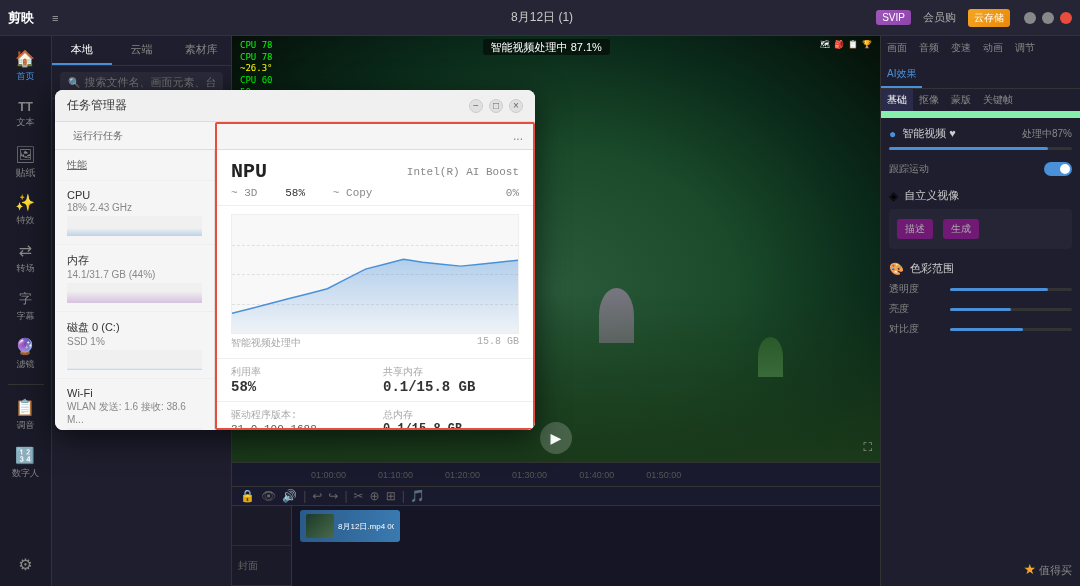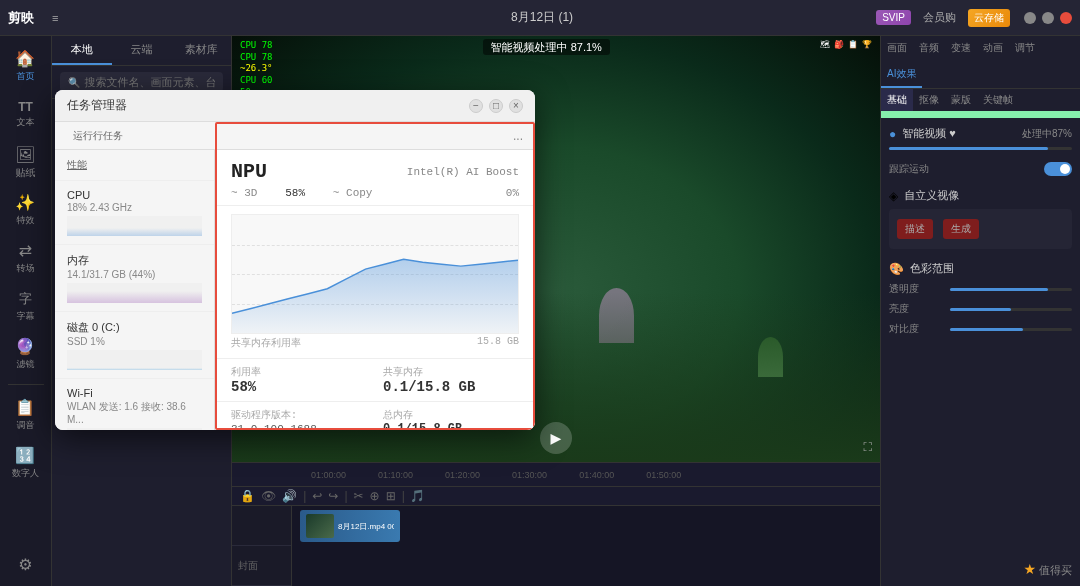--- a/index.html
+++ b/index.html
@@ -386,21 +386,21 @@
     .toggle-knob {
       width: 10px;
       height: 10px;
       background: #fff;
       border-radius: 50%;
       position: absolute;
       top: 2px;
       right: 2px;
     }
     .right-btn {
-      background: #7f1d1d;
+      background: #701a75;
       color: #aaa;
       border: none;
       padding: 3px 8px;
       border-radius: 3px;
       font-size: 10px;
       cursor: pointer;
       margin-right: 4px;
     }
 
     
@@ -1078,21 +1078,21 @@
                 <linearGradient id="npu-grad" x1="0" y1="0" x2="0" y2="1">
                   <stop offset="0%" stop-color="rgba(74,144,217,0.4)"></stop>
                   <stop offset="100%" stop-color="rgba(74,144,217,0.05)"></stop>
                 </linearGradient>
               </defs>
               <polyline points="0,100 20,95 40,90 60,85 80,80 100,75 120,65 140,55 160,50 180,45 200,48 220,50 240,52 260,50 280,48 300,46" fill="none" stroke="#4a90d9" stroke-width="1.5"></polyline>
               <polygon points="0,100 20,95 40,90 60,85 80,80 100,75 120,65 140,55 160,50 180,45 200,48 220,50 240,52 260,50 280,48 300,46 300,120 0,120" fill="url(#npu-grad)"></polygon>
             </svg>
           </div>
           <div class="tm-chart-bottom-label">
-            <span class="tm-chart-bottom-text">共享内存利用率</span>
+            <span class="tm-chart-bottom-text">智能视频处理中</span>
             <span class="tm-chart-bottom-text">15.8 GB</span>
           </div>
         </div>
 
         <div class="tm-stats-row">
           <div class="tm-stat-item">
             <div class="tm-stat-label">利用率</div>
             <div class="tm-stat-value">58%</div>
           </div>
           <div class="tm-stat-item">

